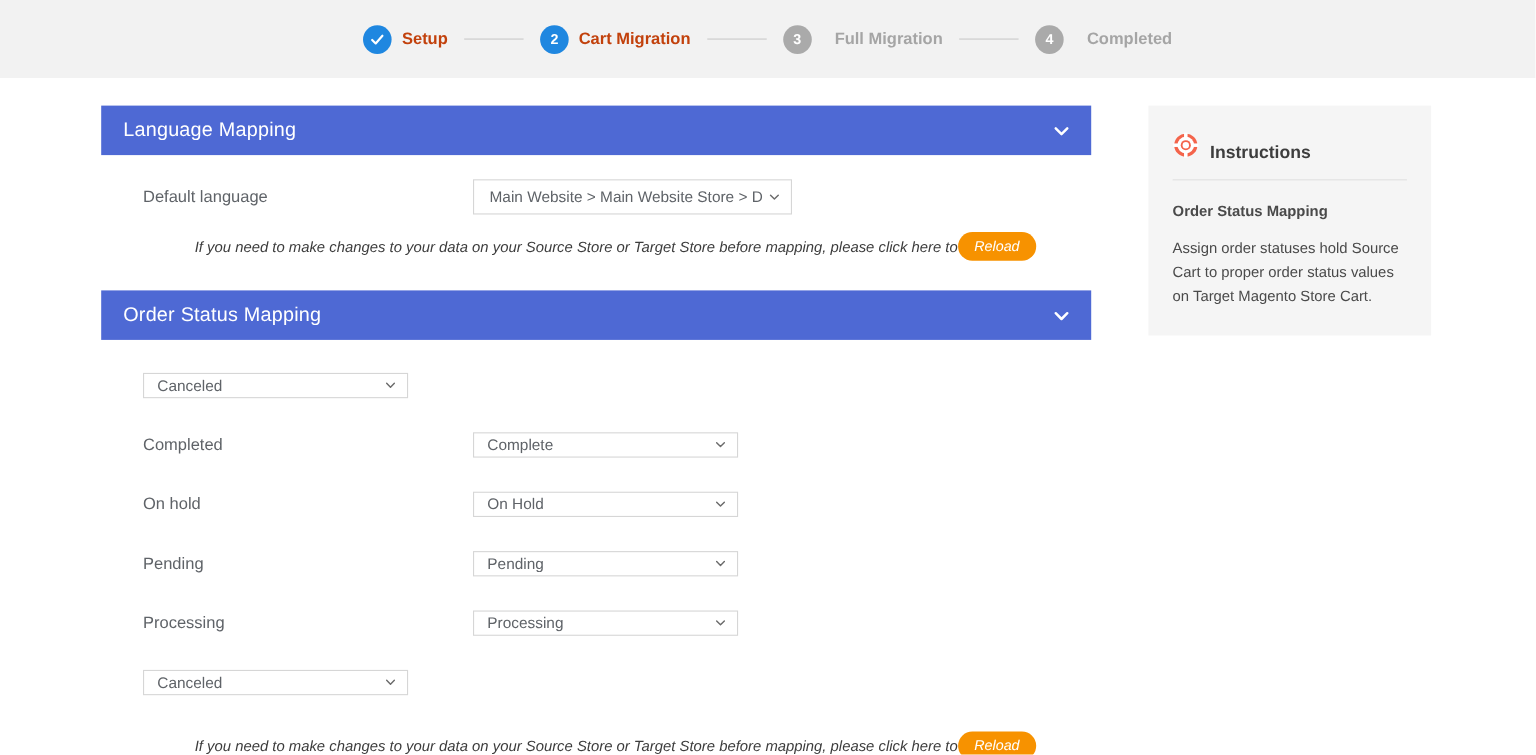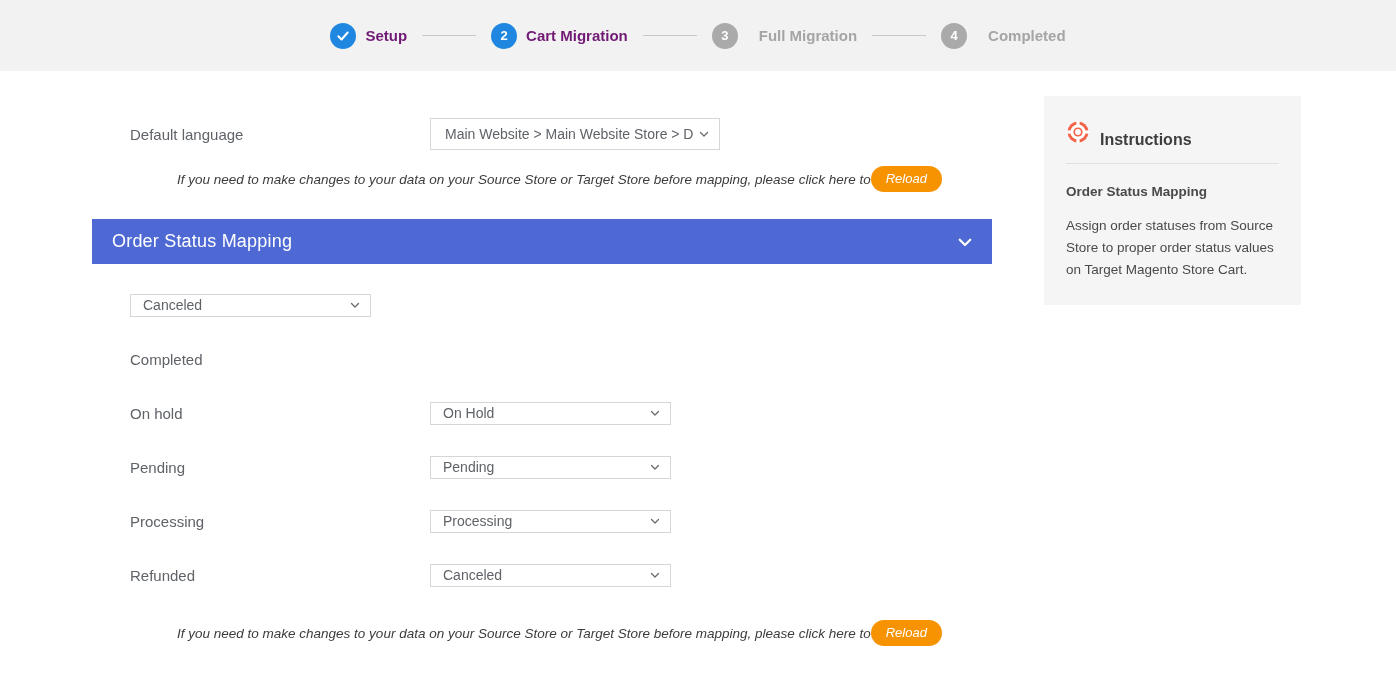--- a/index.html
+++ b/index.html
@@ -41,21 +41,21 @@
     flex: 0 0 auto;
   }
   .step-circle.done { background: #1f87e0; }
   .step-circle.active { background: #1f87e0; }
   .step-circle.idle { background: #aaaaaa; }
   .step-label {
     font-size: 15px;
     font-weight: bold;
     white-space: nowrap;
   }
-  .step-label.on { color: #701a75; }
+  .step-label.on { color: #c2410c; }
   .step-label.off { color: #a5a5a5; margin-left: 12px; }
   .step-line {
     width: 54px;
     height: 1px;
     background: #c9c9c9;
     margin: 0 15px;
   }
   .check-svg { width: 14px; height: 14px; display: block; }
 
   
@@ -239,20 +239,28 @@
         <span class="step-label off">Completed</span>
       </div>
     </div>
 </div>
 
 <div class="content">
 
   <div class="main-col">
 
     <section>
+      <div class="panel-header">
+        <span class="panel-title">Language Mapping</span>
+        <span>
+          <svg class="chev-svg" viewBox="0 0 24 24" fill="none" stroke="#ffffff" stroke-width="3" stroke-linecap="round" stroke-linejoin="round">
+            <polyline points="5,9 12,16 19,9"></polyline>
+          </svg>
+        </span>
+      </div>
 
       <div class="panel-body">
         <div class="map-row lang-row">
           <span class="map-label">Default language</span>
           <span class="select-wrap">
             <select class="lang-select">
               <option>Main Website &gt; Main Website Store &gt; Default Store View</option>
             </select>
             <span class="caret">
               <svg class="caret-svg" viewBox="0 0 24 24" fill="none" stroke="#6b6b6b" stroke-width="2.6" stroke-linecap="round" stroke-linejoin="round">
@@ -283,20 +291,25 @@
         <div id="status-rows">
             <div class="map-row first">
               <span class="select-wrap"><select class="map-select"><option>Canceled</option></select><span class="caret">
                   <svg class="caret-svg" viewBox="0 0 24 24" fill="none" stroke="#6b6b6b" stroke-width="2.6" stroke-linecap="round" stroke-linejoin="round">
                     <polyline points="5,9 12,16 19,9"></polyline>
                   </svg>
                 </span></span>
             </div>
             <div class="map-row">
               <span class="map-label">Completed</span>
+              <span class="select-wrap"><select class="map-select"><option>Complete</option></select><span class="caret">
+                  <svg class="caret-svg" viewBox="0 0 24 24" fill="none" stroke="#6b6b6b" stroke-width="2.6" stroke-linecap="round" stroke-linejoin="round">
+                    <polyline points="5,9 12,16 19,9"></polyline>
+                  </svg>
+                </span></span>
             </div>
             <div class="map-row">
               <span class="map-label">On hold</span>
               <span class="select-wrap"><select class="map-select"><option>On Hold</option></select><span class="caret">
                   <svg class="caret-svg" viewBox="0 0 24 24" fill="none" stroke="#6b6b6b" stroke-width="2.6" stroke-linecap="round" stroke-linejoin="round">
                     <polyline points="5,9 12,16 19,9"></polyline>
                   </svg>
                 </span></span>
             </div>
             <div class="map-row">
@@ -309,21 +322,20 @@
             </div>
             <div class="map-row">
               <span class="map-label">Processing</span>
               <span class="select-wrap"><select class="map-select"><option>Processing</option></select><span class="caret">
                   <svg class="caret-svg" viewBox="0 0 24 24" fill="none" stroke="#6b6b6b" stroke-width="2.6" stroke-linecap="round" stroke-linejoin="round">
                     <polyline points="5,9 12,16 19,9"></polyline>
                   </svg>
                 </span></span>
             </div>
             <div class="map-row">
-              <span class="map-label">Refunded</span>
               <span class="select-wrap"><select class="map-select"><option>Canceled</option></select><span class="caret">
                   <svg class="caret-svg" viewBox="0 0 24 24" fill="none" stroke="#6b6b6b" stroke-width="2.6" stroke-linecap="round" stroke-linejoin="round">
                     <polyline points="5,9 12,16 19,9"></polyline>
                   </svg>
                 </span></span>
             </div>
           </div>
 
         <div class="note-row" style="margin-top:18px;">
           <span class="note-text">If you need to make changes to your data on your Source Store or Target Store before mapping, please click here to</span>
@@ -345,17 +357,17 @@
             <circle cx="12" cy="12" r="2.9" fill="#ffffff"></circle>
             <rect x="10.4" y="0.6" width="3.2" height="6.2" fill="#ffffff"></rect>
             <rect x="10.4" y="17.2" width="3.2" height="6.2" fill="#ffffff"></rect>
             <rect x="0.6" y="10.4" width="6.2" height="3.2" fill="#ffffff"></rect>
             <rect x="17.2" y="10.4" width="6.2" height="3.2" fill="#ffffff"></rect>
           </svg>
         </span>
         <span class="instr-title">Instructions</span>
       </div>
       <div class="instr-sub">Order Status Mapping</div>
-      <div class="instr-body">Assign order statuses from Source Store to proper order status values on Target Magento Store Cart.</div>
+      <div class="instr-body">Assign order statuses hold Source Cart to proper order status values on Target Magento Store Cart.</div>
     </div>
   </aside>
 
 </div>
 
 </body></html>

